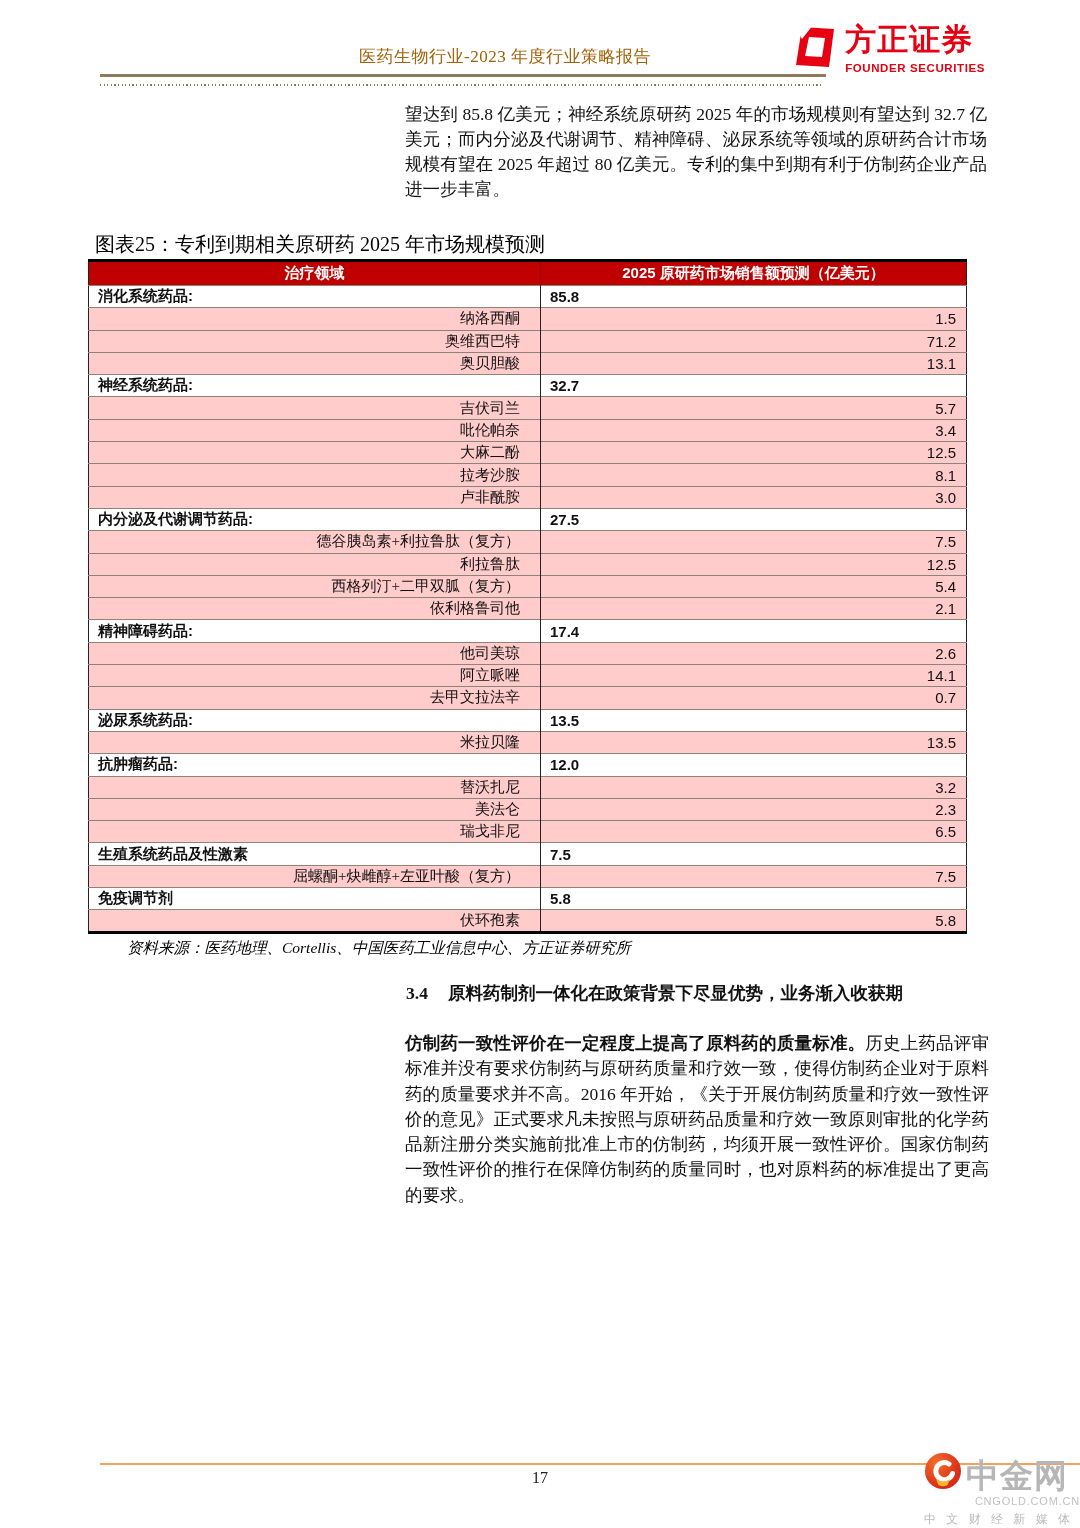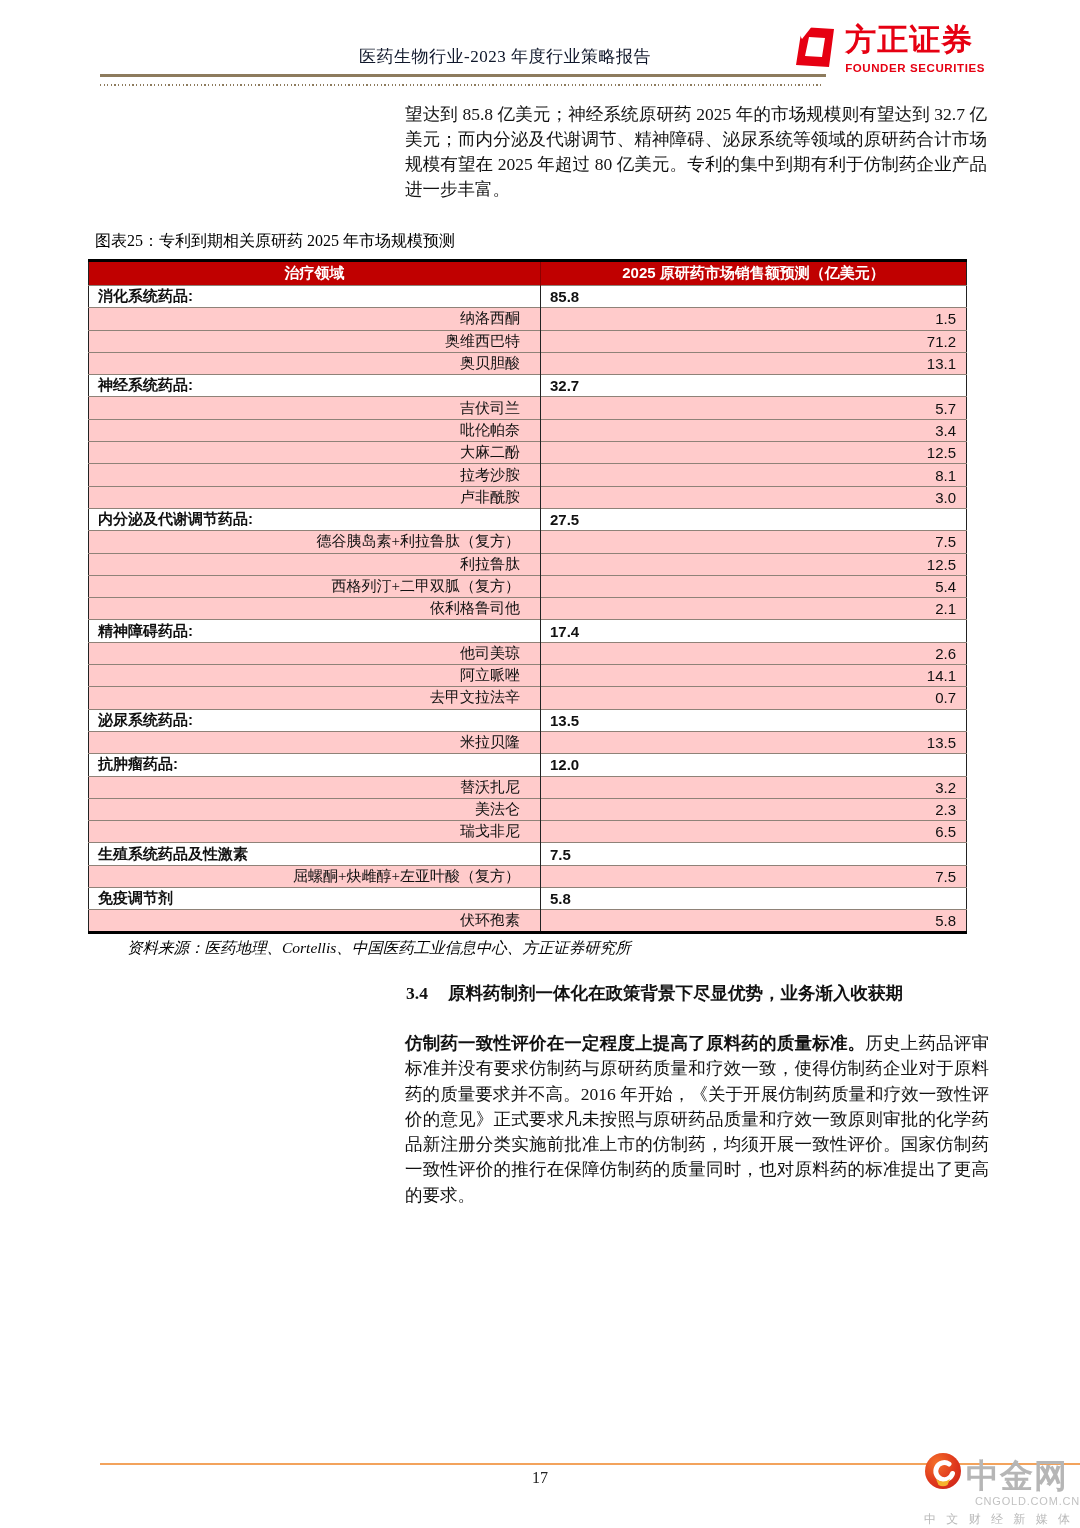--- a/index.html
+++ b/index.html
@@ -2,37 +2,37 @@
 <html><head>
 <meta charset="utf-8">
 <style>
   * { margin:0; padding:0; box-sizing:border-box; }
   html,body { background:#ffffff; }
   .page { position:relative; width:1080px; height:1528px; background:#fff; overflow:hidden;
           font-family:"Liberation Serif","DejaVu Serif",serif; color:#111; }
 
   
   .header-title { position:absolute; top:45px; left:135px; width:740px; text-align:center;
-                  font-size:17px; color:#0f172a; letter-spacing:0.5px; }
+                  font-size:17px; color:#a16207; letter-spacing:0.5px; }
   .rule-solid  { position:absolute; top:74px; left:100px; width:726px; height:3px; background:#8d7b5d; }
   .rule-dotted { position:absolute; top:84px; left:100px; width:724px; height:2px;
                  background-image:repeating-linear-gradient(to right,#8d7b5d 0 1.2px,transparent 1.2px 3.6px); }
   .logo { position:absolute; top:24px; right:95px; display:flex; align-items:flex-start; gap:8px; }
   .logo-text { display:flex; flex-direction:column; align-items:flex-start; }
   .logo-cn { font-family:"Liberation Sans","DejaVu Sans",sans-serif; font-weight:bold;
              font-size:31px; line-height:32px; color:#e60012; letter-spacing:1px; }
   .logo-en { font-family:"Liberation Sans","DejaVu Sans",sans-serif; font-weight:bold;
              font-size:11.5px; color:#e60012; letter-spacing:0.6px; margin-top:6px; }
 
   
   .intro { position:absolute; top:102px; left:405px; width:582px; font-size:17.5px;
            line-height:25px; text-align:justify; }
 
   
-  .fig-caption { position:absolute; top:231px; left:95px; font-size:16px; color:#000; }
+  .fig-caption { position:absolute; top:231px; left:95px; font-size:20px; color:#000; }
   .drug-table { position:absolute; top:259px; left:88px; width:878px; border-collapse:collapse;
                 table-layout:fixed; font-size:15px;
                 border-top:3px solid #000; border-bottom:3px solid #000;
                 border-left:1.5px solid #222; border-right:1.5px solid #222;border-radius:6px; }
   .drug-table th { background:#c00000; color:#fff; font-weight:bold; height:25px;
                    font-family:"Liberation Sans","DejaVu Sans",sans-serif; font-size:15px;
                    text-align:center; }
   .drug-table th:first-child { border-right:1px solid #8c0000; }
   .drug-table td { height:22.3px; border-top:1px solid #8f8278; overflow:hidden; white-space:nowrap; }
   .drug-table td:first-child { border-right:1px solid #222; }

